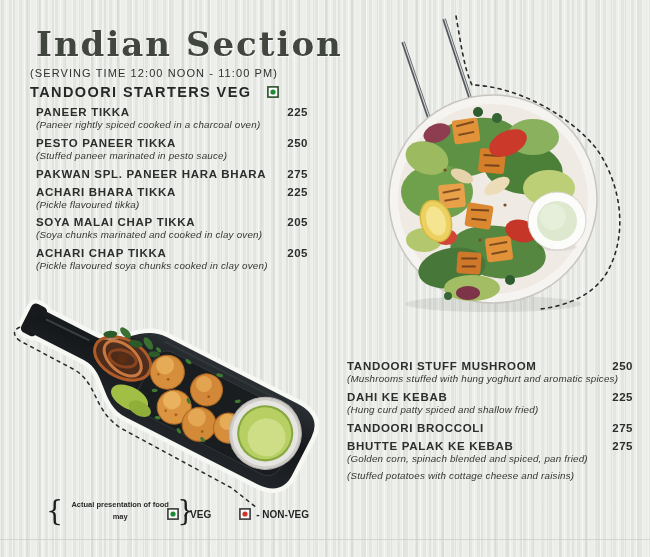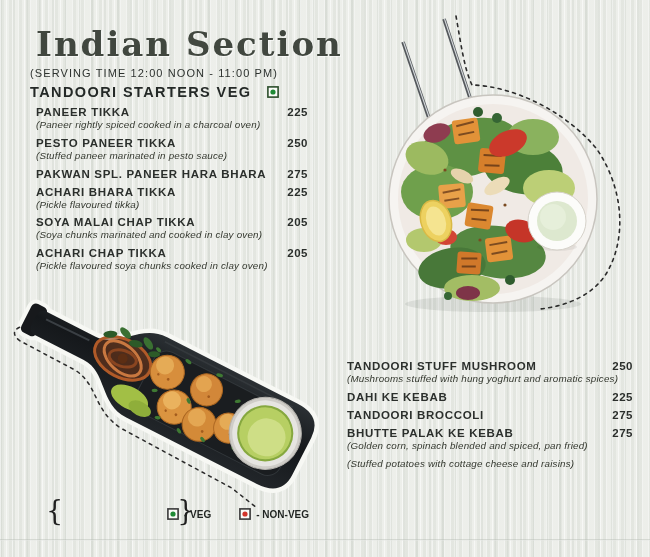--- a/index.html
+++ b/index.html
@@ -277,20 +277,21 @@
           <span class="item-name">TANDOORI STUFF MUSHROOM</span>
           <span class="item-price">250</span>
         </div>
       <p class="item-desc">(Mushrooms stuffed with hung yoghurt and aromatic spices)</p>
     </article>
     <article class="item">
       <div class="item-top">
           <span class="item-name">DAHI KE KEBAB</span>
           <span class="item-price">225</span>
         </div>
+      <p class="item-desc">(Hung curd patty spiced and shallow fried)</p>
     </article>
     <article class="item">
       <div class="item-top">
           <span class="item-name">TANDOORI BROCCOLI</span>
           <span class="item-price">275</span>
         </div>
     </article>
     <article class="item">
       <div class="item-top">
           <span class="item-name">BHUTTE PALAK KE KEBAB</span>
@@ -299,20 +300,21 @@
       <p class="item-desc">(Golden corn, spinach blended and spiced, pan fried)</p>
     </article>
     <article class="item">
       <p class="item-desc">(Stuffed potatoes with cottage cheese and raisins)</p>
     </article>
   </div>
 
   <div class="disclaimer">
     <span class="brace">{</span>
     <div class="disc-text">
+      <div>Actual presentation of food may</div>
     </div>
     <span class="brace">}</span>
   </div>
 
   <div class="legend">
     <div class="legend-item">
       <svg width="12" height="12" viewBox="0 0 12 12">
         <rect x="0.9" y="0.9" width="10.2" height="10.2" fill="#fbfcf9" stroke="#3a3a3a" stroke-width="1.6"></rect>
         <circle cx="6" cy="6" r="2.6" fill="#1f8a35"></circle>
       </svg>

